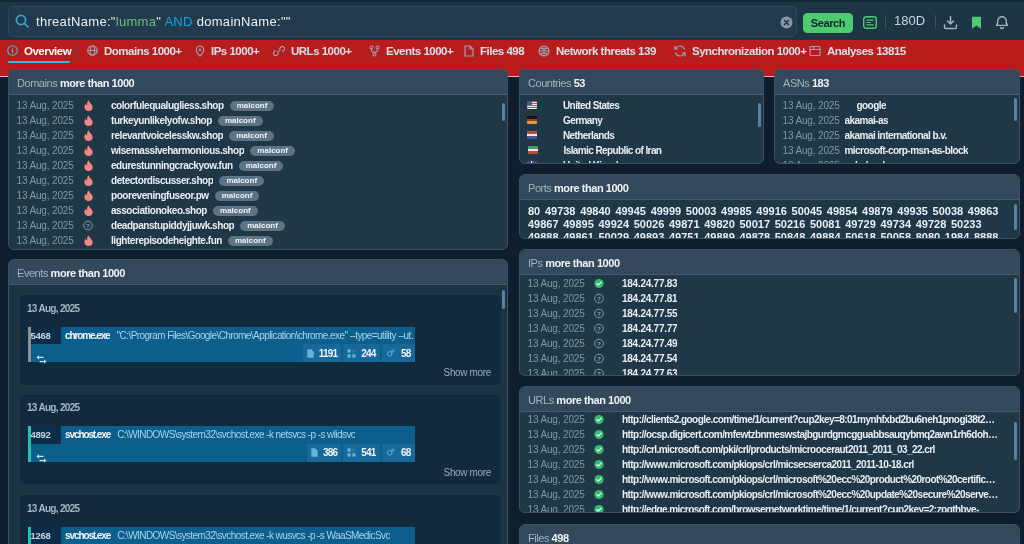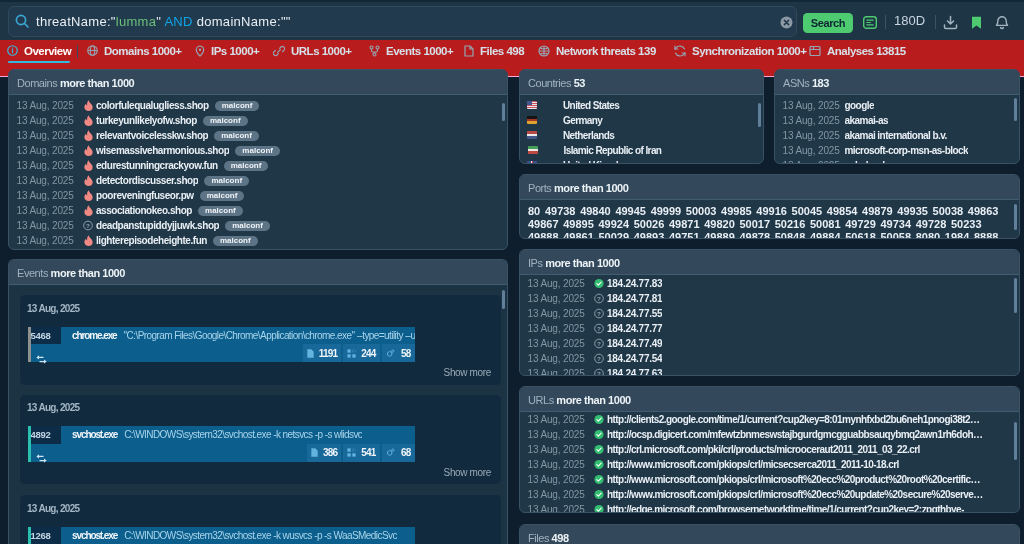--- a/index.html
+++ b/index.html
@@ -19,33 +19,33 @@
 #uline{position:absolute;left:8px;top:21px;width:62px;height:2px;background:#36b7dc;border-radius:1px}
 #tabsep{position:absolute;left:77px;top:5px;width:1px;height:13px;background:#34495b}
 
 .panel{position:absolute;background:#203748;border:1px solid #3a5266;border-radius:6px;overflow:hidden}
 .ph{height:25px;line-height:26px;background:#33495b;padding-left:8px;font-size:11px;letter-spacing:-0.45px;color:#9fb2c1;border-bottom:1px solid #415c70}
 .ph b{color:#edf3f7;font-weight:600}
 .pb{position:relative}
 .row{height:15px;display:flex;align-items:center;padding-left:7.5px;white-space:nowrap}
 .date{width:58px;flex:0 0 auto;font-size:10px;letter-spacing:-0.15px;color:#8296a4}
 .ric{flex:0 0 auto;width:10px;height:11px;margin-left:8.5px;display:flex;align-items:center;justify-content:center}
-.rtx{margin-left:3px;font-size:10px;font-weight:700;letter-spacing:-0.45px;color:#e9eff4;overflow:hidden}
+.rtx{margin-left:18px;font-size:10px;font-weight:700;letter-spacing:-0.45px;color:#e9eff4;overflow:hidden}
 .tag{margin-left:6px;flex:0 0 auto;height:10px;line-height:10.5px;padding:0 7px;background:#5d7487;border-radius:5px;font-size:8px;font-weight:700;color:#f0f4f7}
 .thumb{position:absolute;width:3px;border-radius:2px;background:#5f7f9b;right:2px}
 .flag{width:10px;height:7.4px;flex:0 0 auto;border-radius:1px;position:relative;overflow:hidden}
 .flag i{position:absolute;display:block}
 .ctx{margin-left:26px;font-size:10px;font-weight:700;letter-spacing:-0.6px;color:#e9eff4}
 
 .card{position:absolute;left:10px;width:483px;height:91.5px;background:#112a3e;border:1px solid #1e3447;border-radius:6px}
 .cdate{position:absolute;left:7px;top:7.5px;font-size:10px;font-weight:700;letter-spacing:-0.7px;color:#a3b6c4}
 .pblock{position:absolute;left:10.5px;top:31.5px;width:384px}
 .prow1{height:17.5px;background:#0c5e8d;display:flex;align-items:center;overflow:hidden}
 .pid{width:30.5px;height:17.5px;flex:0 0 auto;background:#0c2c48;color:#c3d6e4;font-size:9.5px;font-weight:700;text-align:left;line-height:18px;letter-spacing:-0.3px}
-.pname{margin-left:11px;font-size:10px;font-weight:700;letter-spacing:-1.1px;color:#f0f5f8;flex:0 0 auto}
+.pname{margin-left:4px;font-size:10px;font-weight:700;letter-spacing:-1.1px;color:#f0f5f8;flex:0 0 auto}
 .pcmd{margin-left:7px;font-size:10px;letter-spacing:-0.57px;color:#a8d4ea;white-space:nowrap;overflow:hidden}
 .prow2{height:18px;background:#0c5e8d;display:flex;align-items:center;justify-content:flex-end}
 .arr{position:absolute;left:5px;top:23px;width:11px;height:9px}
 .chip{height:18px;margin-left:2px;background:#19689a;display:flex;align-items:center;padding:0 4px;gap:5px}
 .cnum{font-size:10px;font-weight:700;letter-spacing:-0.8px;color:#eef4f8}
 .accent{position:absolute;left:-2.5px;top:0;width:2.5px;height:35.5px}
 .showmore{position:absolute;right:10px;top:72px;font-size:10px;letter-spacing:-0.35px;color:#9aabb8}
 </style></head>
 <body>
 <div id="app">
@@ -357,21 +357,21 @@
         </div>
       </div>
   <div class="thumb" style="top:33px;height:24px"></div>
 </div>
 
 <div class="panel" style="left:774px;top:69px;width:246px;height:95px">
   <div class="ph">ASNs <b>183</b></div>
   <div class="pb" style="padding-top:2.5px" id="asnrows">
         <div class="row">
           <span class="date">13 Aug, 2025</span>
-          <span class="rtx" style="margin-left:4px;letter-spacing:-0.55px">google</span>
+          <span class="rtx" style="margin-left:16px;letter-spacing:-0.55px">google</span>
         </div>
         <div class="row">
           <span class="date">13 Aug, 2025</span>
           <span class="rtx" style="margin-left:4px;letter-spacing:-0.55px">akamai-as</span>
         </div>
         <div class="row">
           <span class="date">13 Aug, 2025</span>
           <span class="rtx" style="margin-left:4px;letter-spacing:-0.55px">akamai international b.v.</span>
         </div>
         <div class="row">

